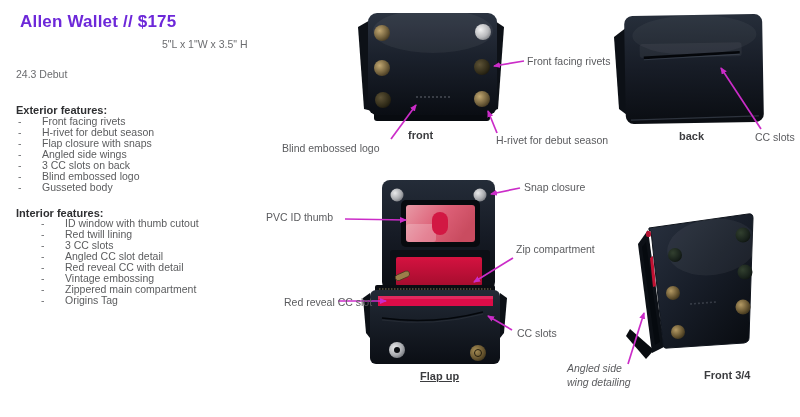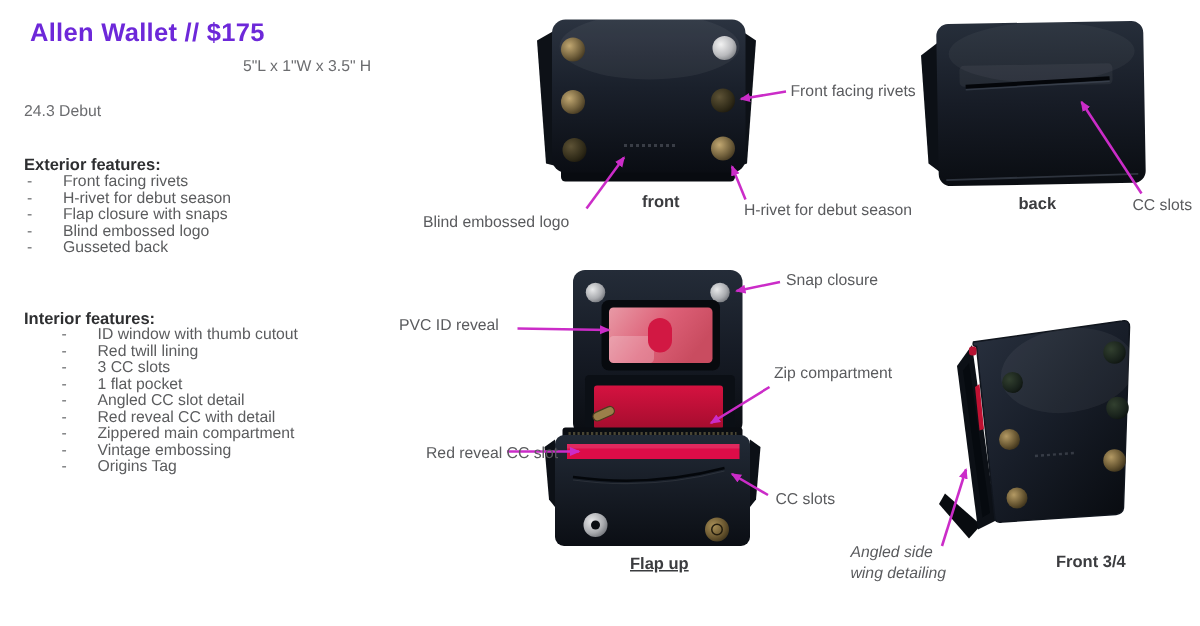--- a/index.html
+++ b/index.html
@@ -32,34 +32,35 @@
 
   <div class="abs title">Allen Wallet // $175</div>
   <div class="abs dims">5"L x 1"W x 3.5" H</div>
   <div class="abs season">24.3 Debut</div>
 
   <div class="abs feat-head" style="left:16px;top:104px;">Exterior features:</div>
   <ul class="abs feat-list" style="left:0;top:116px;">
     <li>Front facing rivets</li>
     <li>H-rivet for debut season</li>
     <li>Flap closure with snaps</li>
+    <li>Angled side wings</li>
+    <li>3 CC slots on back</li>
     <li>Blind embossed logo</li>
-    <li>Gusseted back</li>
+    <li>Gusseted body</li>
   </ul>
 
   <div class="abs feat-head" style="left:16px;top:207px;text-align:right;">Interior features:</div>
   <ul class="abs feat-list" style="left:0;top:218px;padding-left:23px;">
     <li>ID window with thumb cutout</li>
     <li>Red twill lining</li>
     <li>3 CC slots</li>
-    <li>1 flat pocket</li>
     <li>Angled CC slot detail</li>
     <li>Red reveal CC with detail</li>
+    <li>Vintage embossing</li>
     <li>Zippered main compartment</li>
-    <li>Vintage embossing</li>
     <li>Origins Tag</li>
   </ul>
 
   <svg class="abs" style="left:338px;top:5px;" width="180" height="130" viewBox="0 0 180 130">
     <defs>
       <linearGradient id="fg-leather" x1="0" y1="0" x2="0" y2="1">
         <stop offset="0" stop-color="#2b3340"></stop>
           <stop offset="0.45" stop-color="#1a202b"></stop>
           <stop offset="1" stop-color="#0a0d13"></stop>
       </linearGradient>
@@ -218,27 +219,27 @@
     <path class="arrow" marker-end="url(#ah)" d="M345,219 L406,220"></path>
     <path class="arrow" marker-end="url(#ah)" d="M513,258 L474,282"></path>
     <path class="arrow" marker-end="url(#ah)" d="M338,301 L386,301"></path>
     <path class="arrow" marker-end="url(#ah)" d="M512,330 L488,316"></path>
     <path class="arrow" marker-end="url(#ah)" d="M628,364 L644,313"></path>
   </svg>
 
   <div class="abs ann" style="left:527px;top:55px;">Front facing rivets</div>
   <div class="abs ann" style="left:496px;top:134px;">H-rivet for debut season</div>
   <div class="abs ann" style="left:282px;top:142px;">Blind embossed logo</div>
-  <div class="abs cap" style="left:428px;top:129px;">front</div>
+  <div class="abs cap" style="left:408px;top:129px;">front</div>
 
   <div class="abs cap" style="left:679px;top:130px;">back</div>
   <div class="abs ann" style="left:755px;top:131px;">CC slots</div>
 
   <div class="abs ann" style="left:524px;top:181px;">Snap closure</div>
-  <div class="abs ann" style="left:266px;top:211px;">PVC ID reveal</div>
+  <div class="abs ann" style="left:266px;top:211px;">PVC ID thumb</div>
   <div class="abs ann" style="left:516px;top:243px;">Zip compartment</div>
   <div class="abs ann" style="left:252px;top:296px;margin-left:32px;">Red reveal CC slot</div>
   <div class="abs ann" style="left:517px;top:327px;">CC slots</div>
   <div class="abs cap" style="left:420px;top:370px;text-decoration:underline;">Flap up</div>
 
   <div class="abs ann" style="left:567px;top:361px;line-height:14px;font-style:italic;">
     <span style="display:block;">Angled side</span>
     <span style="display:block;">wing detailing</span>
   </div>
   <div class="abs cap" style="left:664px;top:369px;padding-left:40px;">Front 3/4</div>

